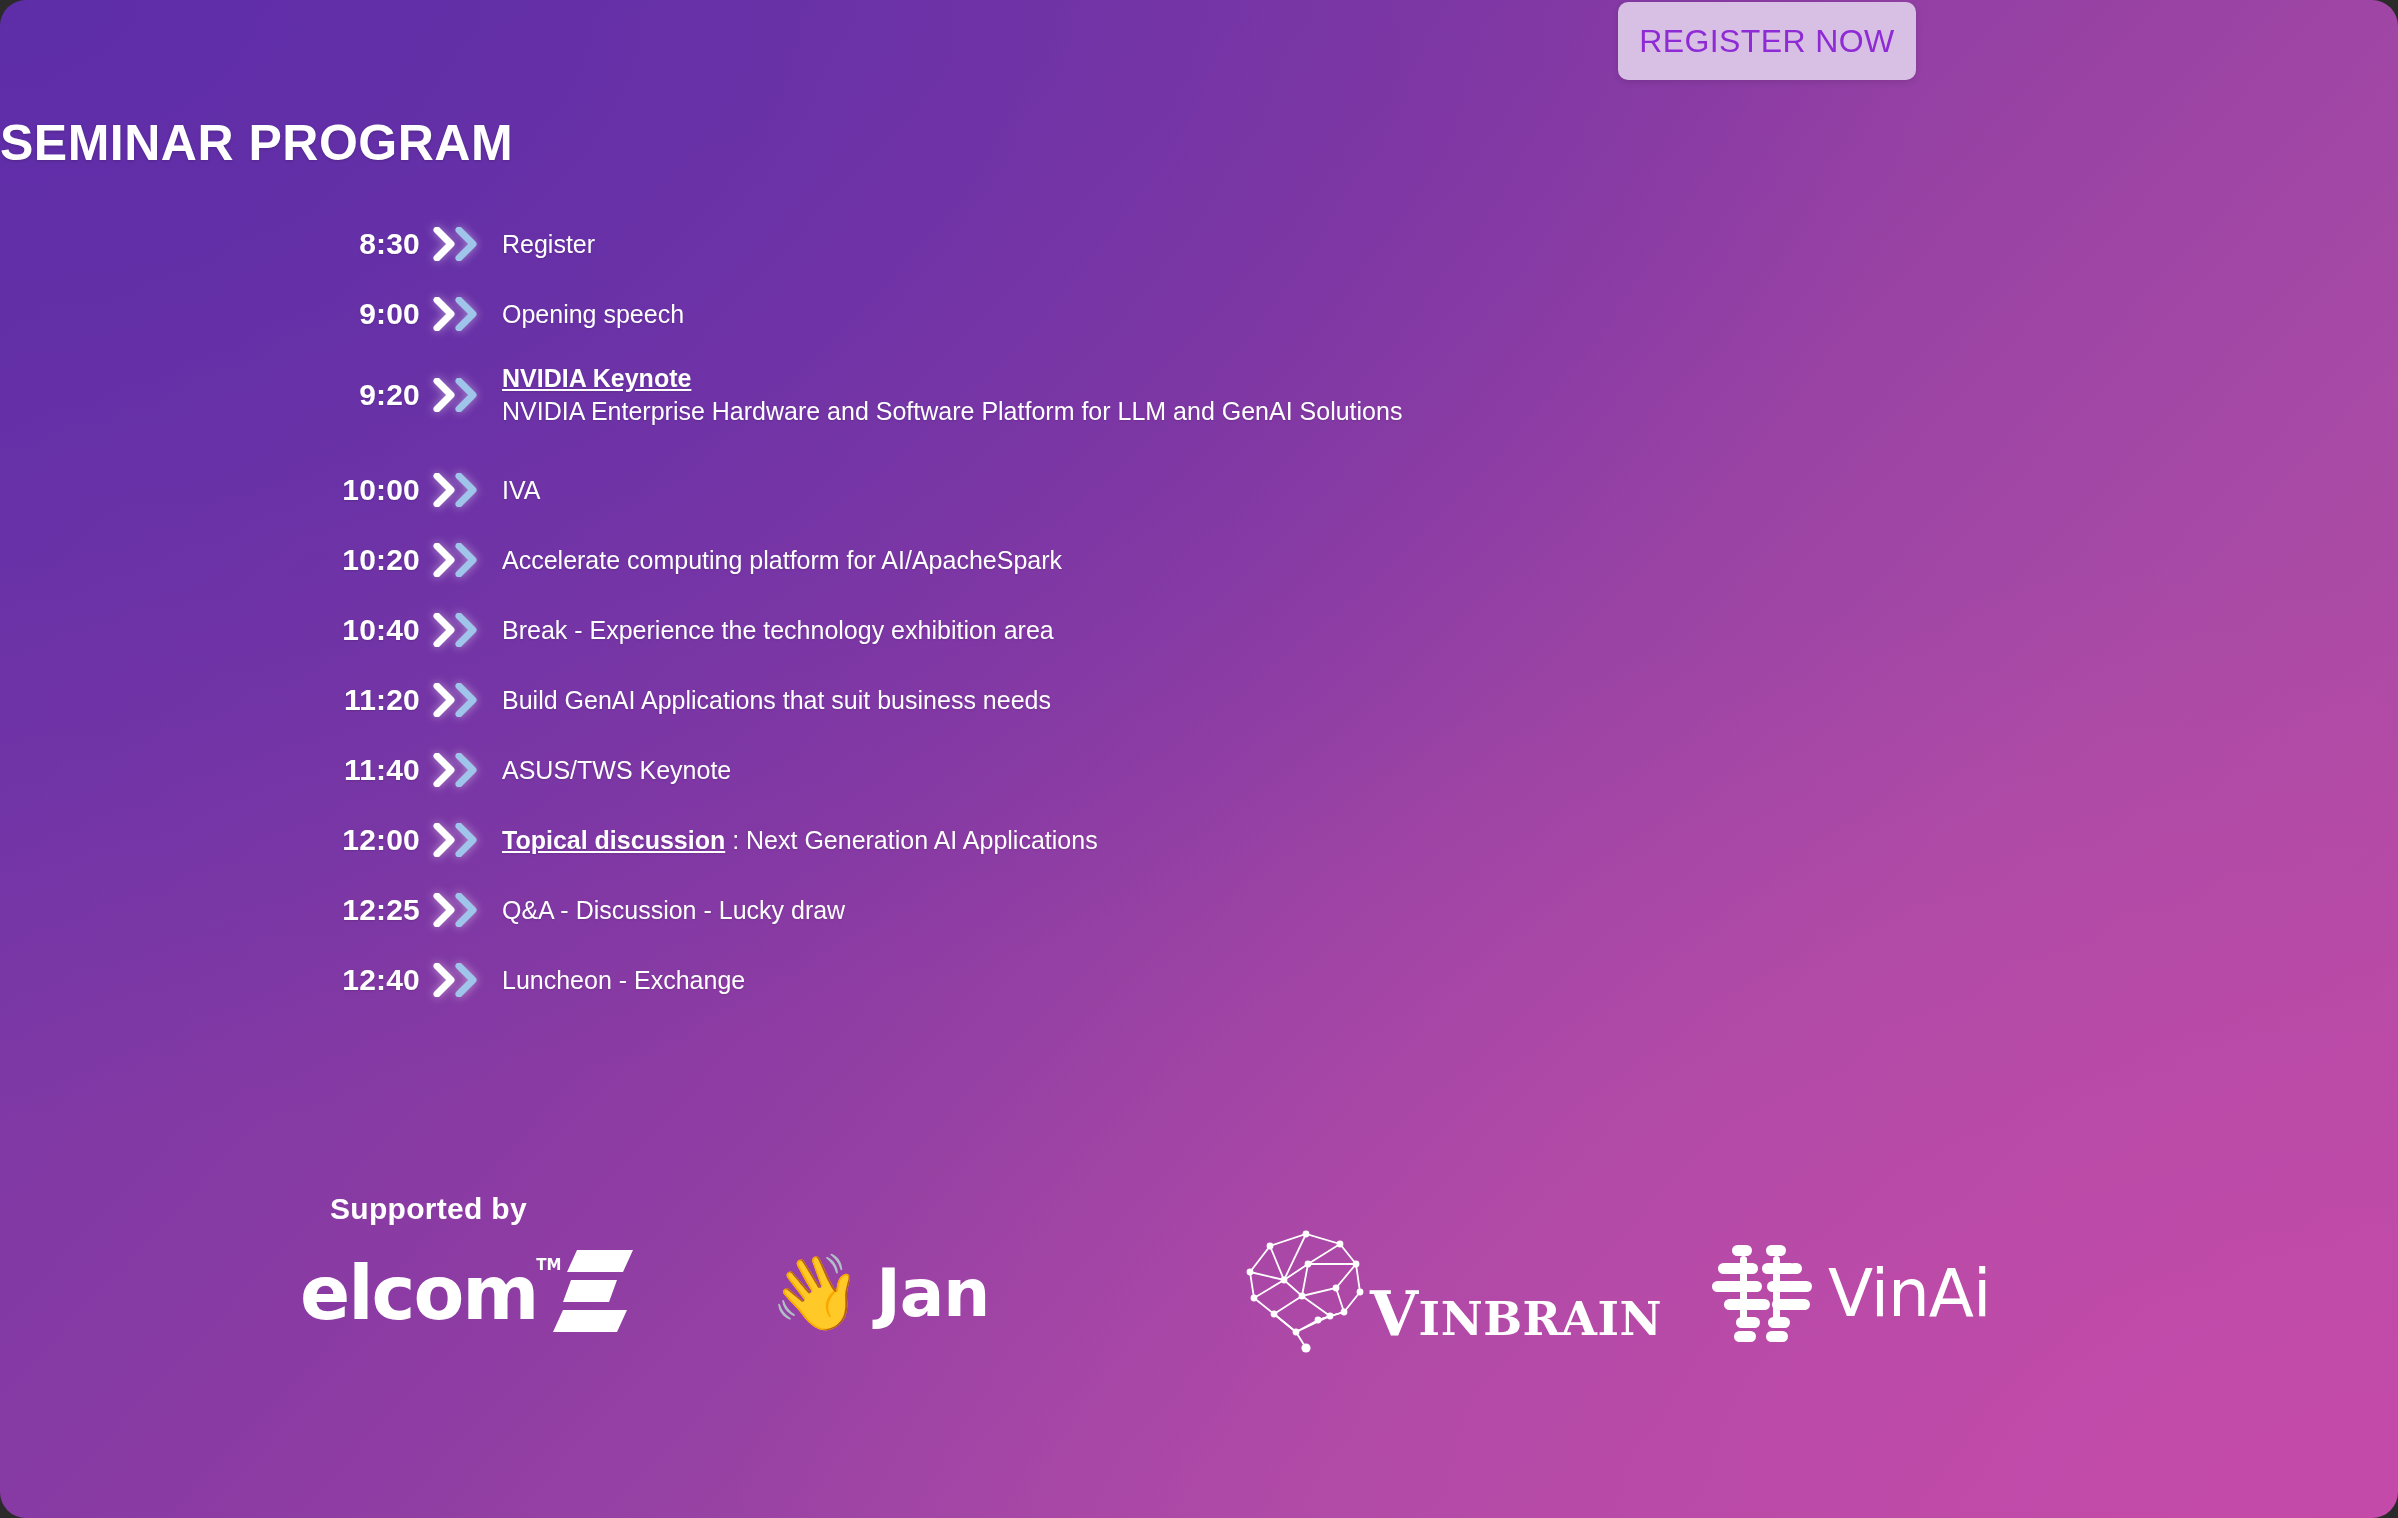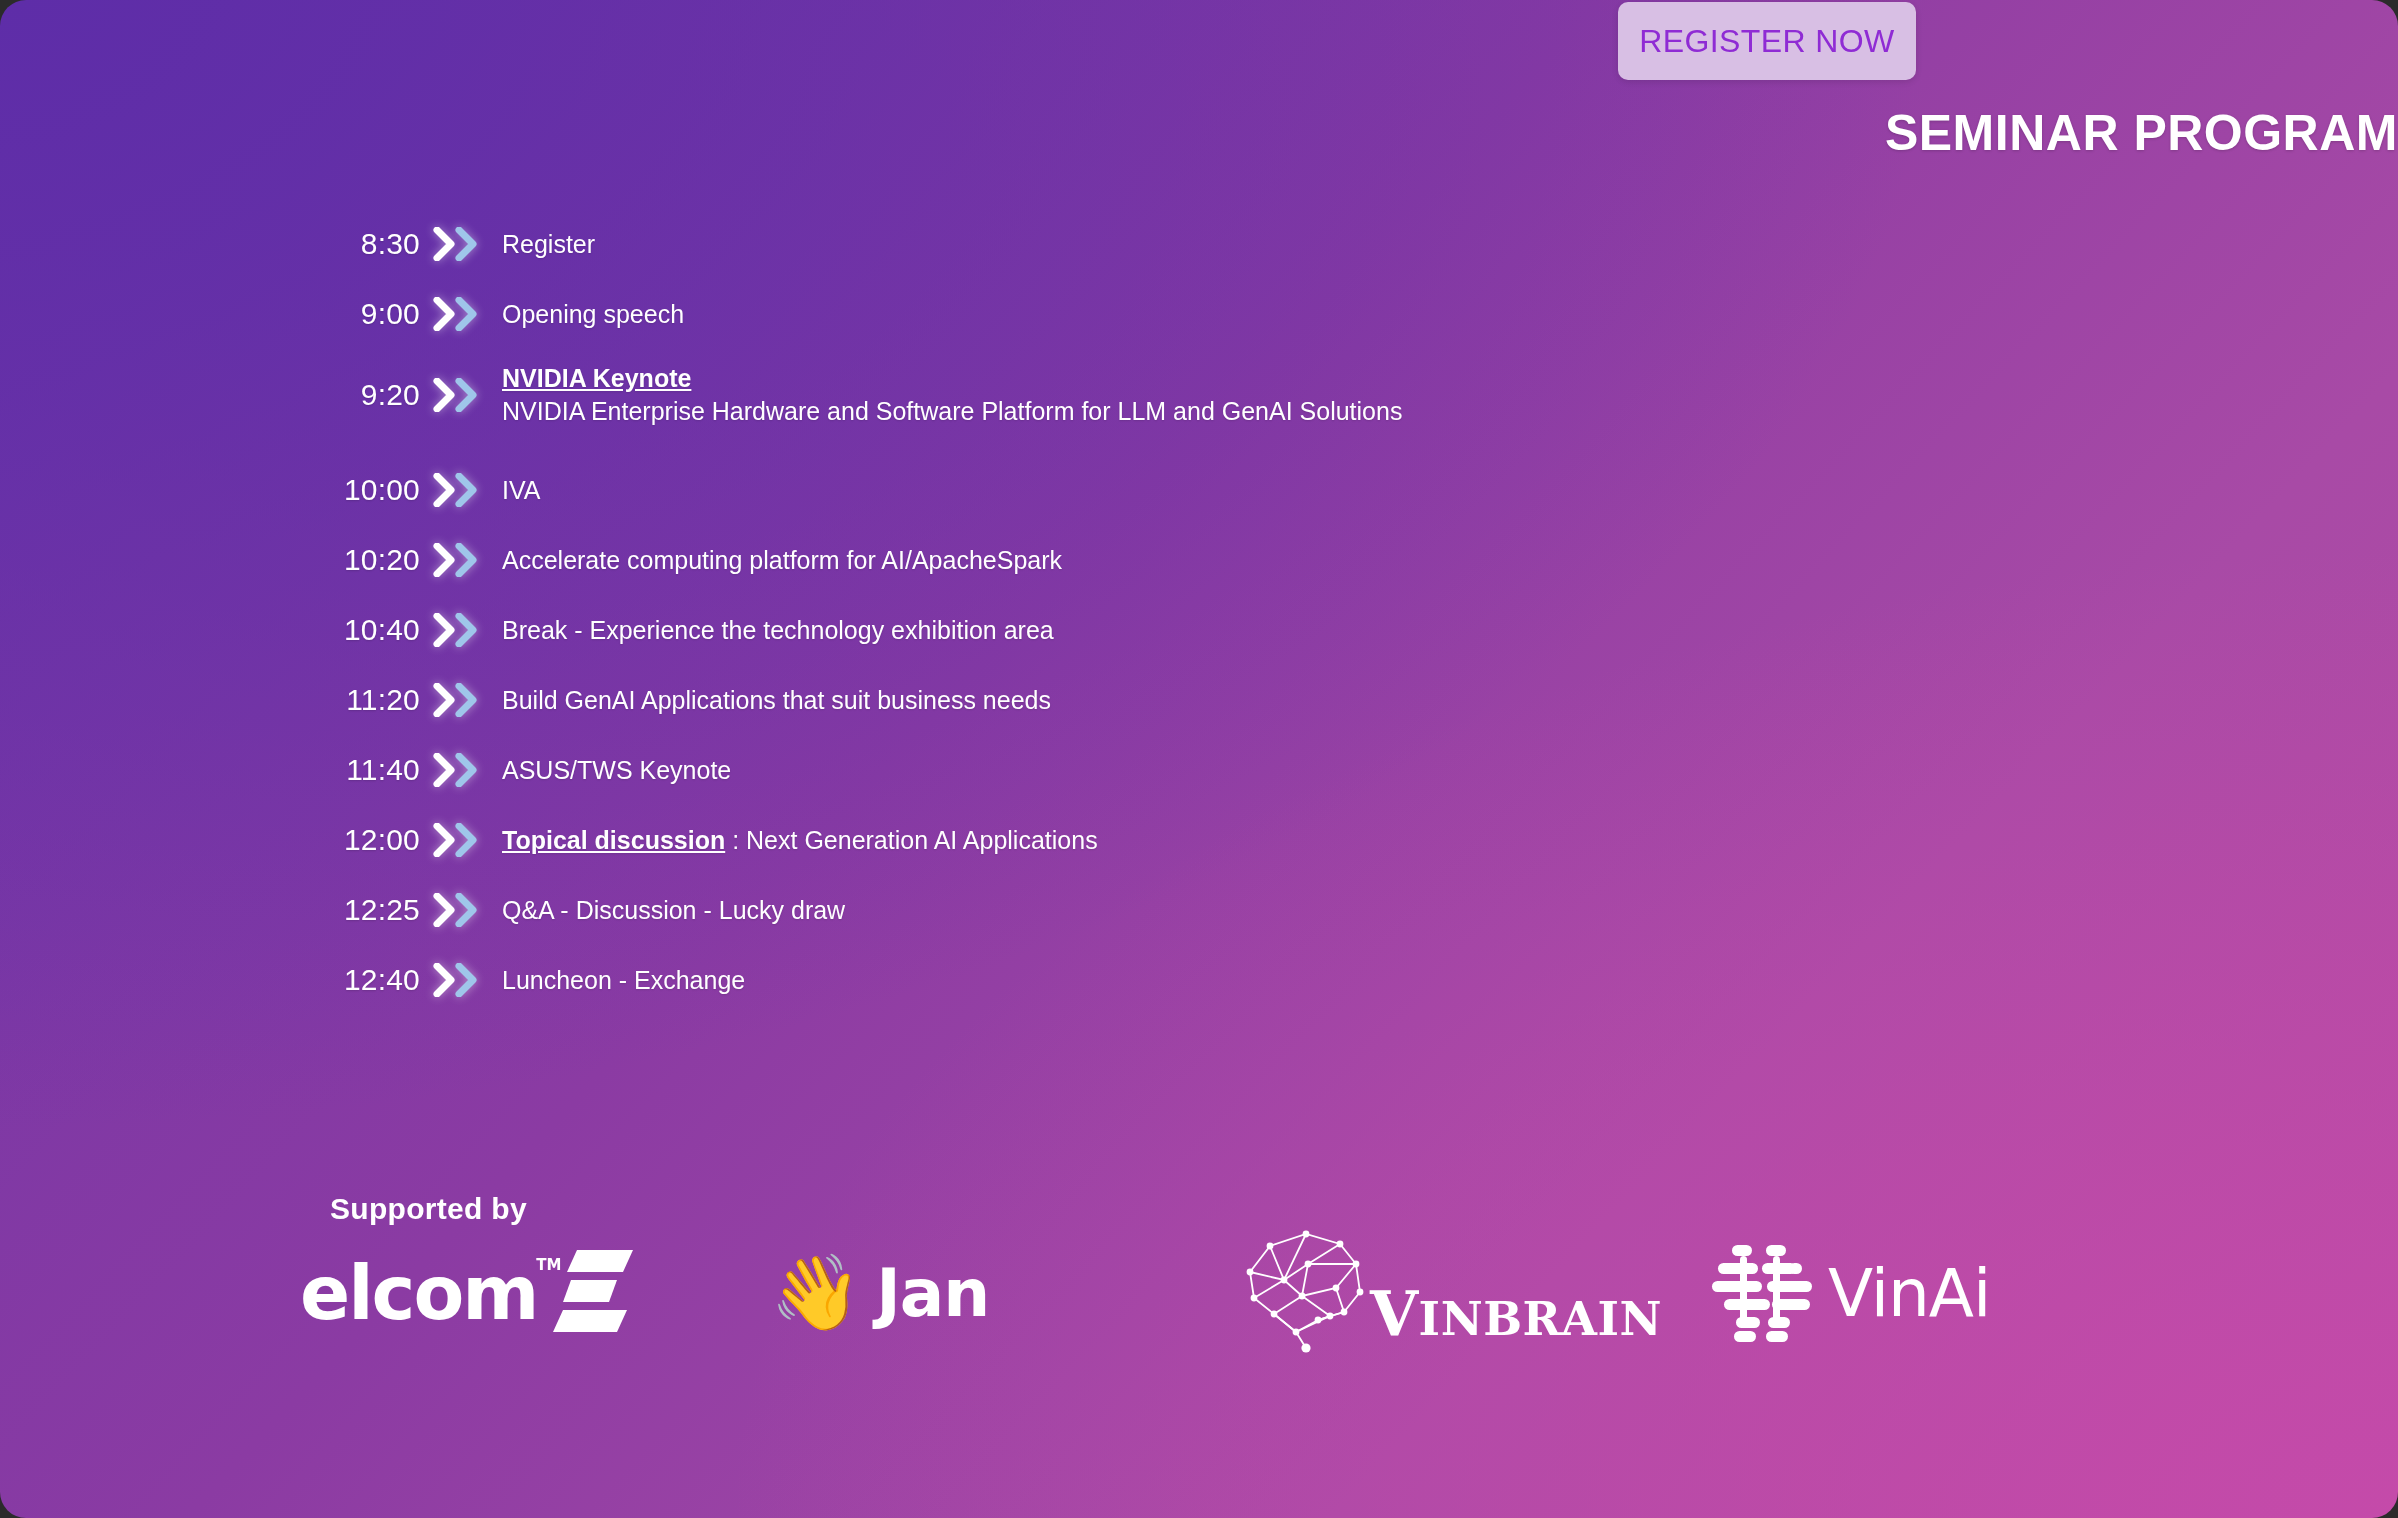--- a/index.html
+++ b/index.html
@@ -39,24 +39,24 @@
     cursor: pointer;
     display: flex;
     align-items: center;
     justify-content: center;
     box-shadow: 0 2px 6px rgba(0,0,0,0.12);
   }
 
   
   .page-title {
     position: absolute;
-    top: 104px;
+    top: 114px;
     left: 0;
     width: 100%;
-    text-align: right;
+    text-align: left;
     font-size: 50px;
     font-weight: bold;
     letter-spacing: 0.5px;
     color: #ffffff;
     text-shadow: 0 1px 3px rgba(0,0,0,0.18);
   }
 
   
   .schedule {
     position: absolute;
@@ -70,21 +70,21 @@
     min-height: 52px;
     margin-bottom: 18px;
   }
   .sched-row.tall { min-height: 74px; margin-bottom: 32px; }
 
   .sched-time {
     width: 170px;
     flex: 0 0 170px;
     text-align: right;
     font-size: 30px;
-    font-weight: normal;
+    font-weight: bold;
     color: #ffffff;
     letter-spacing: 0.2px;
     text-shadow: 0 1px 2px rgba(0,0,0,0.15);
   }
 
   .chev {
     flex: 0 0 82px;
     width: 82px;
     display: flex;
     align-items: center;

